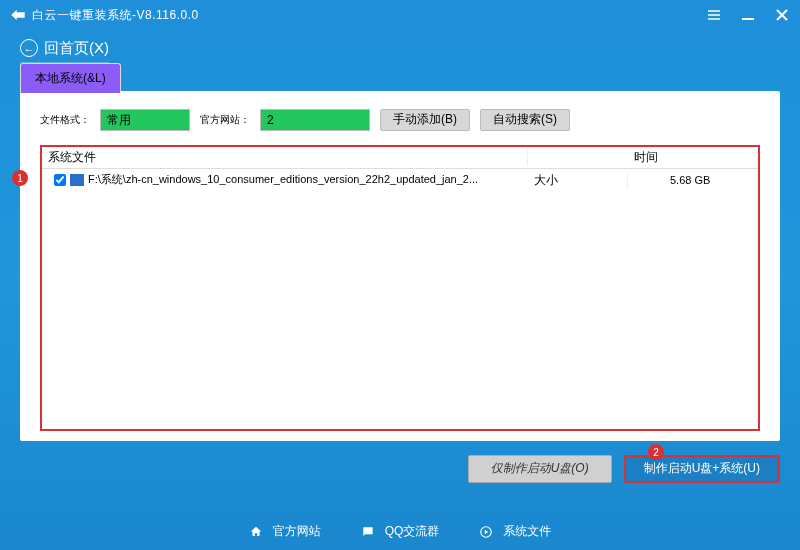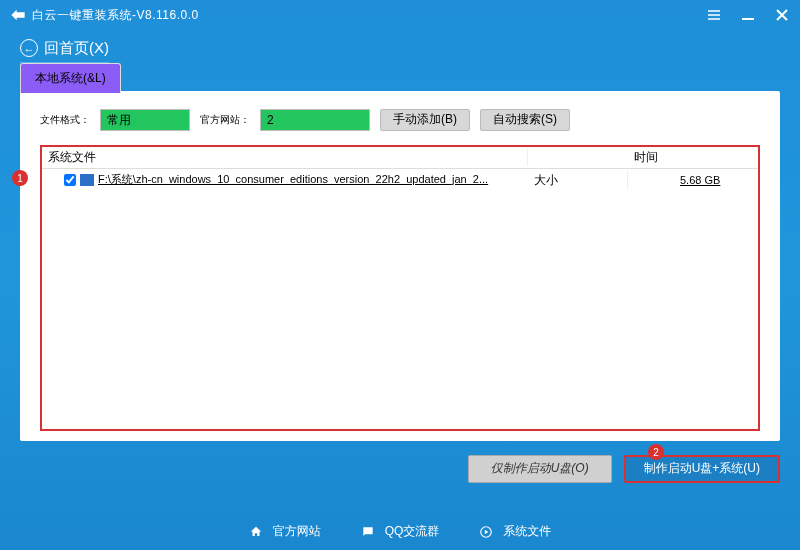--- a/index.html
+++ b/index.html
@@ -22,21 +22,21 @@
 .sel.w1 { width: 90px; }
 .sel.w2 { width: 110px; }
 .btn-gray { background: #d8d8d8; border: 1px solid #bbb; height: 22px; padding: 0 12px; font-size: 12px; cursor: pointer; border-radius: 2px; }
 .table-wrap { border: 2px solid #d93030; flex: 1; position: relative; display: flex; flex-direction: column; }
 .thead { display: flex; background: #fff; border-bottom: 1px solid #ddd; height: 22px; align-items: center; font-size: 12px; }
 .th { padding: 0 6px; border-right: 1px solid #eee; }
 .th.c1 { flex: 1; }
 .th.c2 { width: 100px; margin-top: 46px; }
 .th.c3 { width: 130px; border-right: none; }
 .trow { display: flex; height: 22px; align-items: center; font-size: 11px; font-family: "SimSun", monospace; }
-.td { padding: 0 22px; white-space: nowrap; overflow: hidden; text-overflow: ellipsis; text-decoration: underline; }
+.td { padding: 0 12px; white-space: nowrap; overflow: hidden; text-overflow: ellipsis; }
 .td.c1 { flex: 1; display: flex; align-items: center; gap: 4px; }
 .td.c2 { width: 100px; }
 .td.c3 { width: 130px; }
 .chk { width: 12px; height: 12px; }
 .fileico { width: 14px; height: 12px; background: #2a6fc9; display: inline-block; }
 .badge { position: absolute; width: 16px; height: 16px; background: #d93030; color: #fff; border-radius: 50%; font-size: 10px; display: flex; align-items: center; justify-content: center; }
 .badge1 { left: 12px; top: 170px; }
 .badge2 { right: 136px; top: 444px; }
 .footer-btns { display: flex; justify-content: flex-end; gap: 12px; padding: 14px 20px 0; }
 .btn-big { height: 28px; padding: 0 22px; font-size: 12px; border-radius: 2px; cursor: pointer; }

